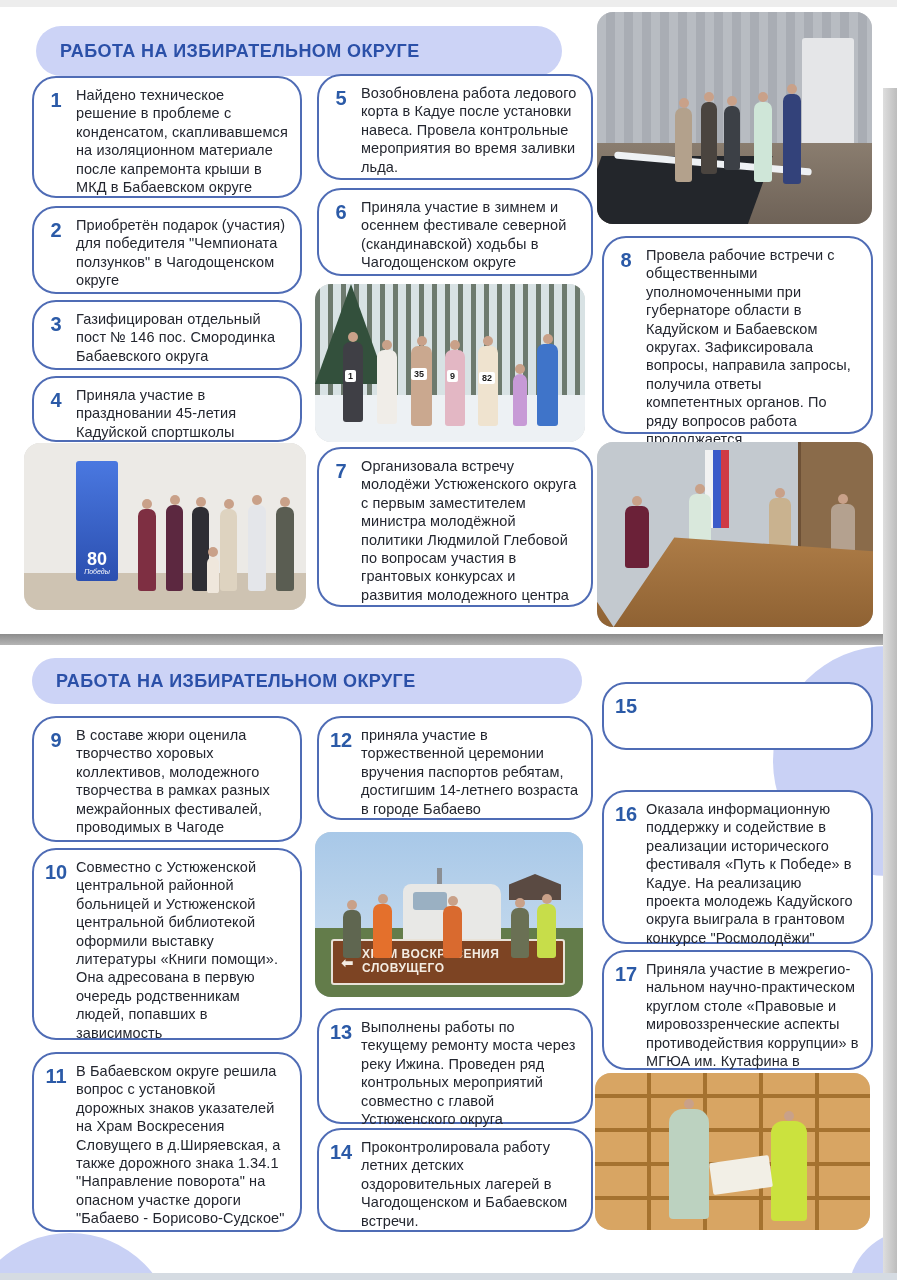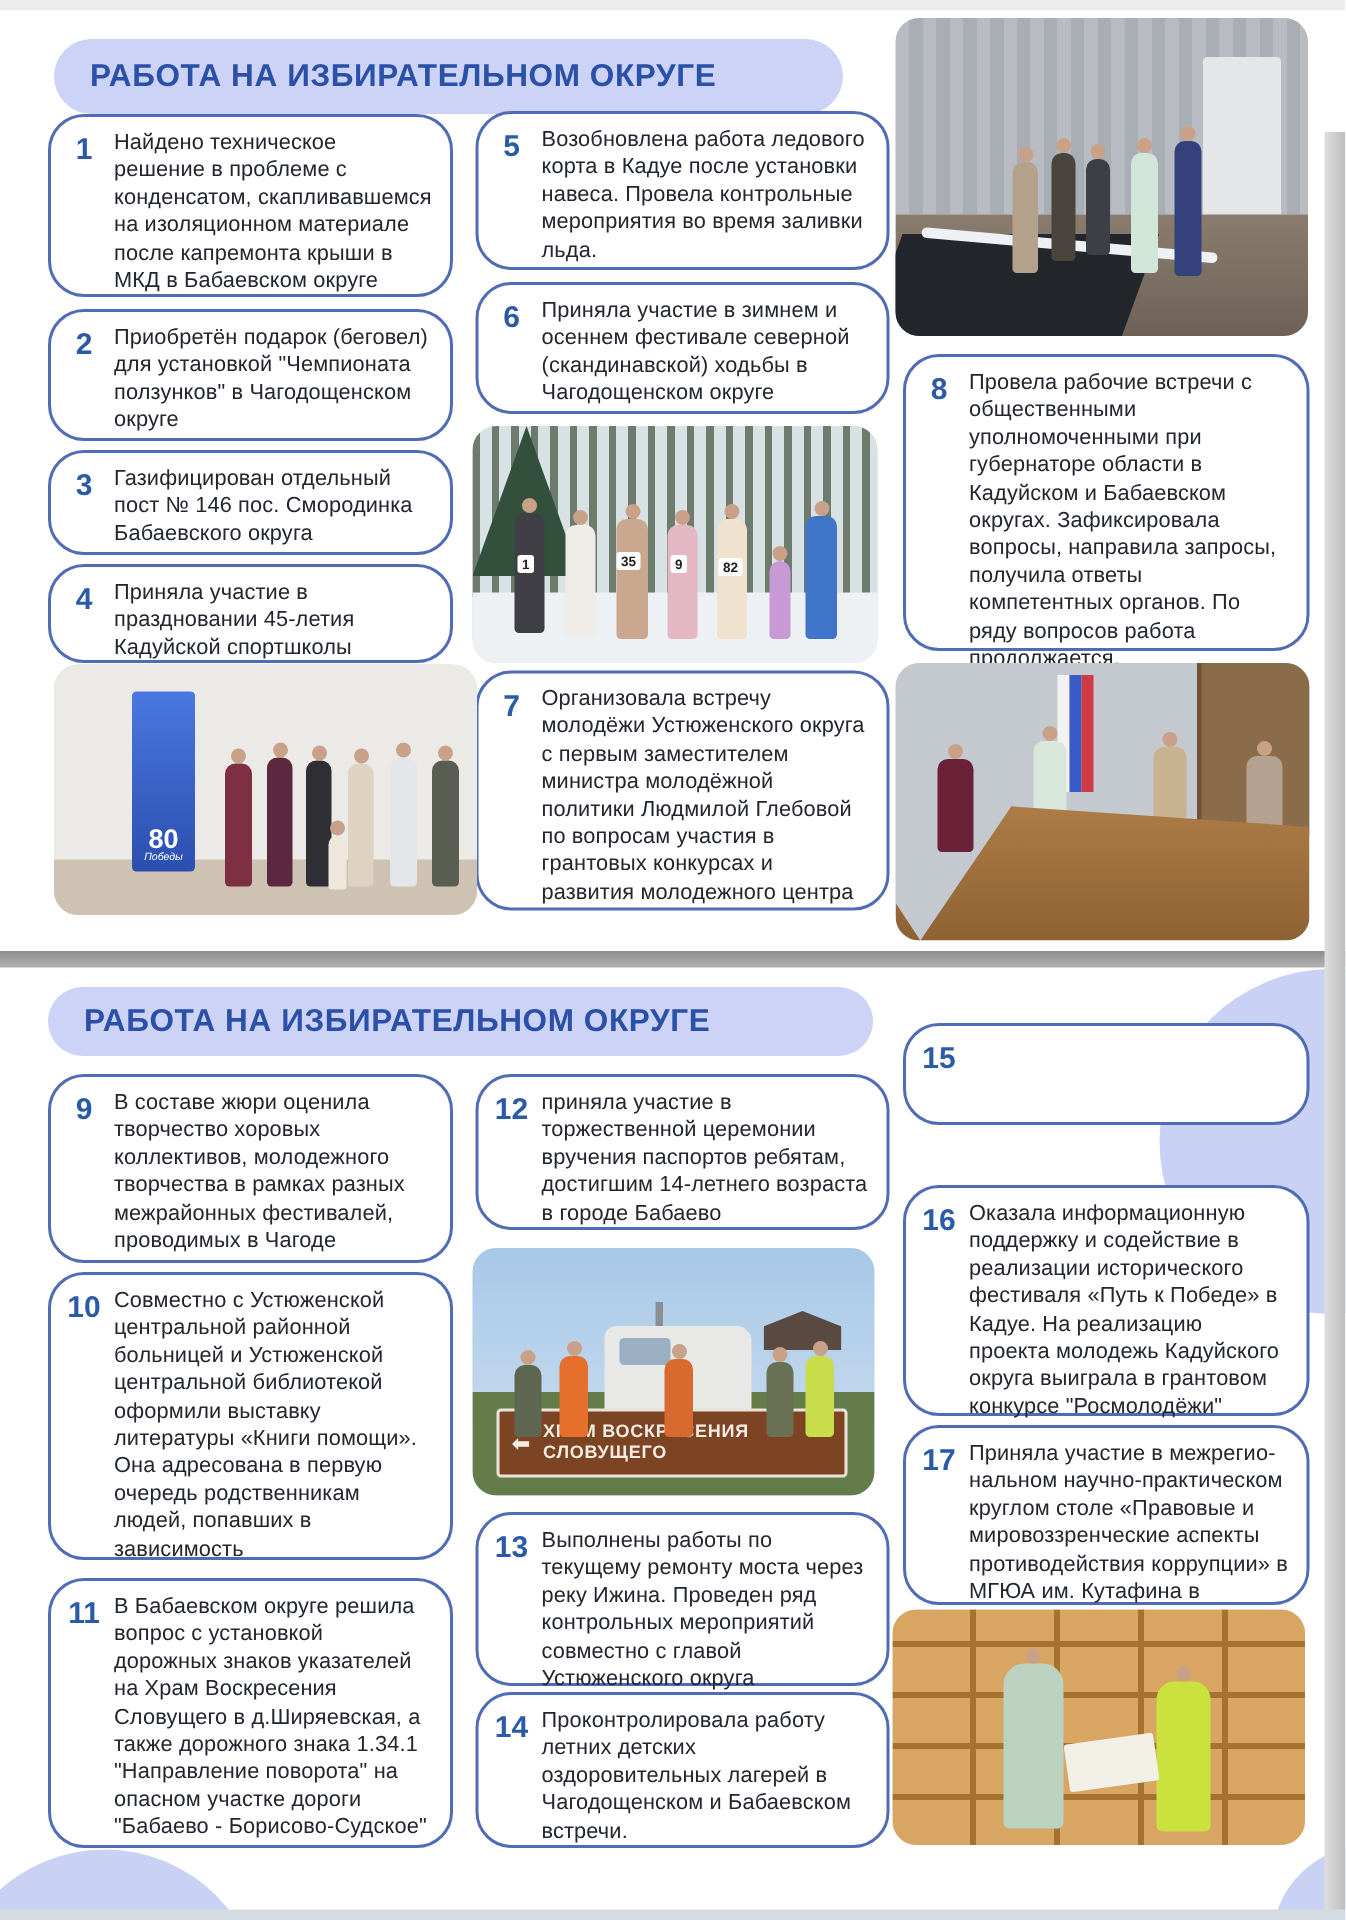--- a/index.html
+++ b/index.html
@@ -12,21 +12,21 @@
   .divider{position:absolute;left:0;top:634px;width:100%;height:11px;
            background:linear-gradient(#8d8d8d,#b4b4b4);z-index:5;}
   .bottom-strip{position:absolute;left:0;top:1273px;width:100%;height:7px;background:#d5dbe2;z-index:5;}
   
   .deco{position:absolute;border-radius:50%;background:#c9d1f5;z-index:1;}
   .deco-tr{left:773px;top:646px;width:230px;height:230px;}
   .deco-bl{left:-35px;top:1233px;width:210px;height:210px;}
   .deco-br{left:848px;top:1230px;width:130px;height:130px;}
   
   .pill{position:absolute;background:#ccd3f6;border-radius:26px;display:flex;align-items:center;
-        padding:0 24px;color:#2b50a8;font-weight:700;font-size:21px;letter-spacing:.4px;z-index:2;box-sizing:border-box;}
+        padding:0 24px;color:#2b50a8;font-weight:700;font-size:18px;letter-spacing:.4px;z-index:2;box-sizing:border-box;}
   
   .note{position:absolute;background:#fff;border:2px solid #4f6cb5;border-radius:24px;display:flex;
         padding:8px 12px 8px 9px;gap:7px;box-sizing:border-box;z-index:2;}
   .num{flex:0 0 26px;color:#2b5aa7;font-weight:700;font-size:20px;padding-top:3px;text-align:center;}
   .txt{margin:0;font-size:14.5px;line-height:1.27;color:#23262f;font-weight:500;letter-spacing:.1px;}
   .u{text-underline-offset:2px;}
   
   .photo{position:absolute;border-radius:16px;overflow:hidden;z-index:2;background:#d8d8d8;}
   .fig{position:absolute;border-radius:7px 7px 3px 3px;}
   .fig::before{content:"";position:absolute;left:50%;top:-10px;transform:translateX(-50%);
@@ -101,21 +101,21 @@
 
   <section>
     <div class="pill" style="left:36px;top:26px;width:526px;height:50px">РАБОТА НА ИЗБИРАТЕЛЬНОМ ОКРУГЕ</div>
 
     <div class="note" style="left:32px;top:76px;width:270px;height:122px">
       <span class="num">1</span>
         <p class="txt"><span>Найдено техническое решение в проблеме с конденсатом, скапливавшемся на изоляционном материале после капремонта крыши в МКД в </span><span class="u">Бабаевском округе</span></p>
     </div>
     <div class="note" style="left:32px;top:206px;width:270px;height:88px">
       <span class="num">2</span>
-        <p class="txt"><span>Приобретён подарок (беговел) для установкой "Чемпионата ползунков" в </span><span class="u">Чагодощенском округе</span></p>
+        <p class="txt"><span>Приобретён подарок (участия) для победителя "Чемпионата ползунков" в </span><span class="u">Чагодощенском округе</span></p>
     </div>
     <div class="note" style="left:32px;top:300px;width:270px;height:70px">
       <span class="num">3</span>
         <p class="txt"><span>Газифицирован отдельный пост № 146 пос. Смородинка </span><span class="u">Бабаевского округа</span></p>
     </div>
     <div class="note" style="left:32px;top:376px;width:270px;height:66px">
       <span class="num">4</span>
         <p class="txt"><span>Приняла участие в праздновании 45-летия </span><span class="u">Кадуйской спортшколы</span></p>
     </div>
     <div class="note" style="left:317px;top:74px;width:276px;height:106px">
@@ -158,21 +158,21 @@
       <div class="fig" style="left:130px;top:66px;width:20px;height:76px;background:#e3b7c4"></div>
       <div class="fig" style="left:163px;top:62px;width:20px;height:80px;background:#efe3cf"></div>
       <div class="fig" style="left:198px;top:90px;width:14px;height:52px;background:#c79ad6"></div>
       <div class="fig" style="left:222px;top:60px;width:21px;height:82px;background:#3f74c9"></div>
       <div class="bib" style="left:30px;top:86px">1</div>
       <div class="bib" style="left:96px;top:84px">35</div>
       <div class="bib" style="left:132px;top:86px">9</div>
       <div class="bib" style="left:164px;top:88px">82</div>
     </div>
 
-    <div class="photo" style="left:36px;top:443px;width:282px;height:167px" role="img" aria-label="Женщины и ребёнок у баннера «80 лет Победы»">
+    <div class="photo" style="left:24px;top:443px;width:282px;height:167px" role="img" aria-label="Женщины и ребёнок у баннера «80 лет Победы»">
       <div class="vb-wall"></div>
       <div class="vb-floor"></div>
       <div class="vb-banner">
         <span class="vb-num">80</span>
         <span class="vb-cap">Победы</span>
       </div>
       <div class="fig" style="left:114px;top:66px;width:18px;height:82px;background:#7e2f42"></div>
       <div class="fig" style="left:142px;top:62px;width:17px;height:86px;background:#5c2840"></div>
       <div class="fig" style="left:168px;top:64px;width:17px;height:84px;background:#2e2e34"></div>
       <div class="fig" style="left:196px;top:66px;width:17px;height:82px;background:#ded3c0"></div>

